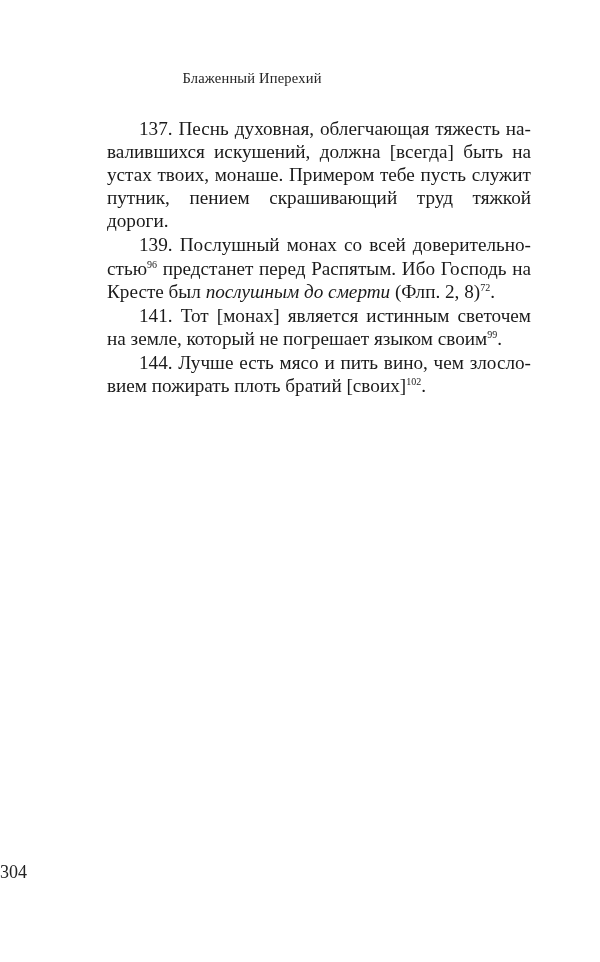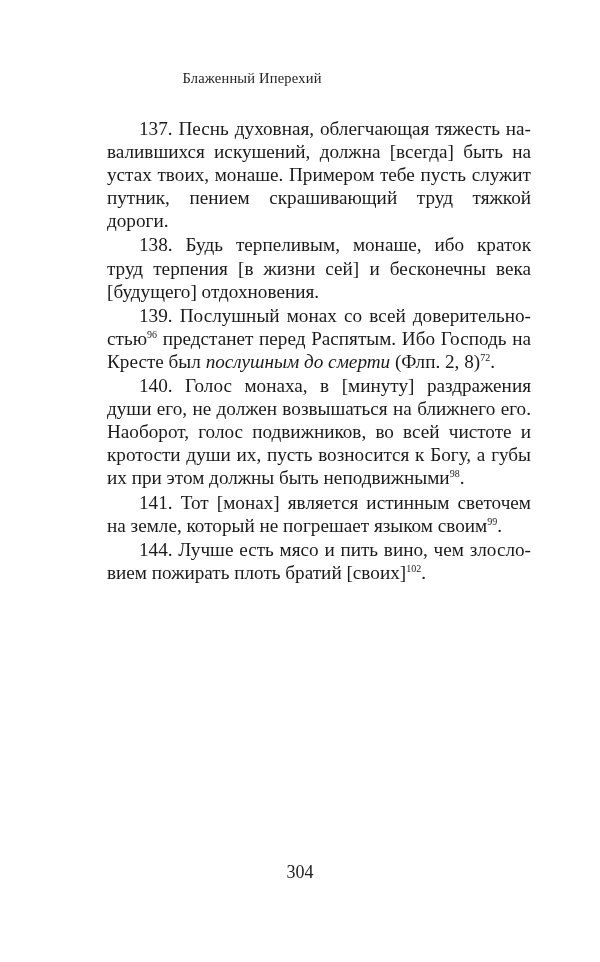--- a/index.html
+++ b/index.html
@@ -5,30 +5,28 @@
   html, body { margin: 0; padding: 0; background: #ffffff; }
   body { width: 600px; height: 962px; position: relative; overflow: hidden;
          font-family: "Liberation Serif", "DejaVu Serif", serif; color: #1a1a1a; }
   .running-head { position: absolute; top: 70px; left: 0; width: 504px; text-align: center;
                   font-size: 14.5px; letter-spacing: 0.2px; color: #222; }
   .body-text { position: absolute; top: 116px; left: 106px; width: 426px;
                font-size: 19.2px; line-height: 23.1px; text-align: justify; }
   .body-text p { margin: 1px; text-indent: 32px; hyphens: manual; }
   .body-text sup { font-size: 10px; line-height: 0; vertical-align: 7px; }
   .body-text i { }
-  .folio { position: absolute; top: 862px; left: 0; width: 600px; text-align: center;
+  .folio { position: absolute; top: 862px; left: 0; width: 600px; text-align: left;
            font-size: 18px; color: #222; }
 </style>
 </head>
 <body>
 
 <div class="running-head">Блаженный Иперехий</div>
 
 <div class="body-text">
   <p>137. Песнь духовная, облегчающая тяжесть на­валившихся искушений, должна [всегда] быть на устах твоих, монаше. Примером тебе пусть служит путник, пением скрашивающий труд тяжкой дороги.</p>
-  <p>138. Будь терпеливым, монаше, ибо краток труд терпения [в жизни сей] и бесконечны века [будущего] отдохновения.</p>
   <p>139. Послушный монах со всей доверительно­стью<sup>96</sup> предстанет перед Распятым. Ибо Господь на Кресте был <i>послушным до смерти</i> (Флп. 2, 8)<sup>72</sup>.</p>
-  <p>140. Голос монаха, в [минуту] раздражения души его, не должен возвышаться на ближнего его. Наоборот, голос подвижников, во всей чисто­те и кротости души их, пусть возносится к Богу, а губы их при этом должны быть неподвижными<sup>98</sup>.</p>
   <p>141. Тот [монах] является истинным светочем на земле, который не погрешает языком своим<sup>99</sup>.</p>
   <p>144. Лучше есть мясо и пить вино, чем злосло­вием пожирать плоть братий [своих]<sup>102</sup>.</p>
 </div>
 
 <div class="folio">304</div>
 
 </body></html>

